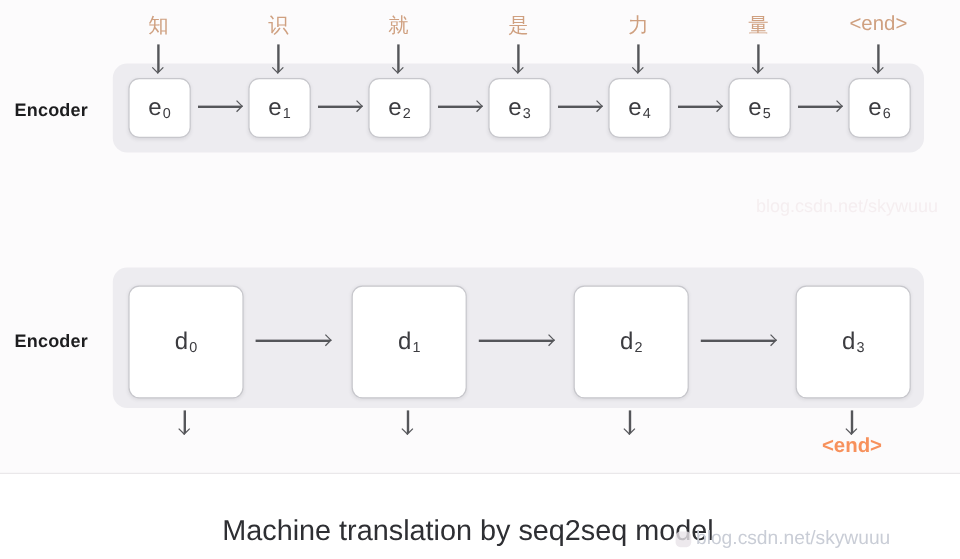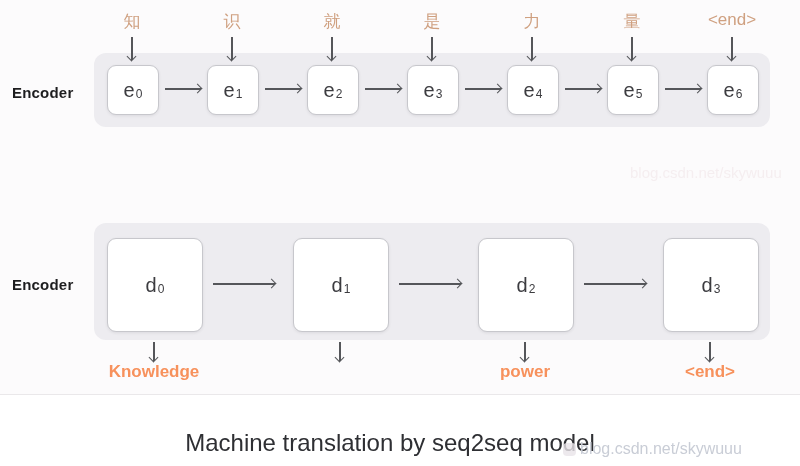--- a/index.html
+++ b/index.html
@@ -155,22 +155,20 @@
 
     <div class="harrow" style="left:213px;top:283px;width:62px"></div>
     <div class="harrow" style="left:399px;top:283px;width:62px"></div>
     <div class="harrow" style="left:584px;top:283px;width:62px"></div>
 
     <div class="varrow" style="left:153px;top:342px;height:19px"></div>
     <div class="varrow" style="left:339px;top:342px;height:19px"></div>
     <div class="varrow" style="left:524px;top:342px;height:19px"></div>
     <div class="varrow" style="left:709px;top:342px;height:19px"></div>
 
-    <div class="out-word" style="left:79px">Knowledge</div>
-    <div class="out-word" style="left:450px">power</div>
     <div class="out-word" style="left:635px">&lt;end&gt;</div>
 
   </div>
 
   <div id="caption">Machine translation by seq2seq model</div>
 
   <div class="watermark" id="wm-bottom">
     <span class="wm-logo"></span>
     <span>blog.csdn.net/skywuuu</span>
   </div>

